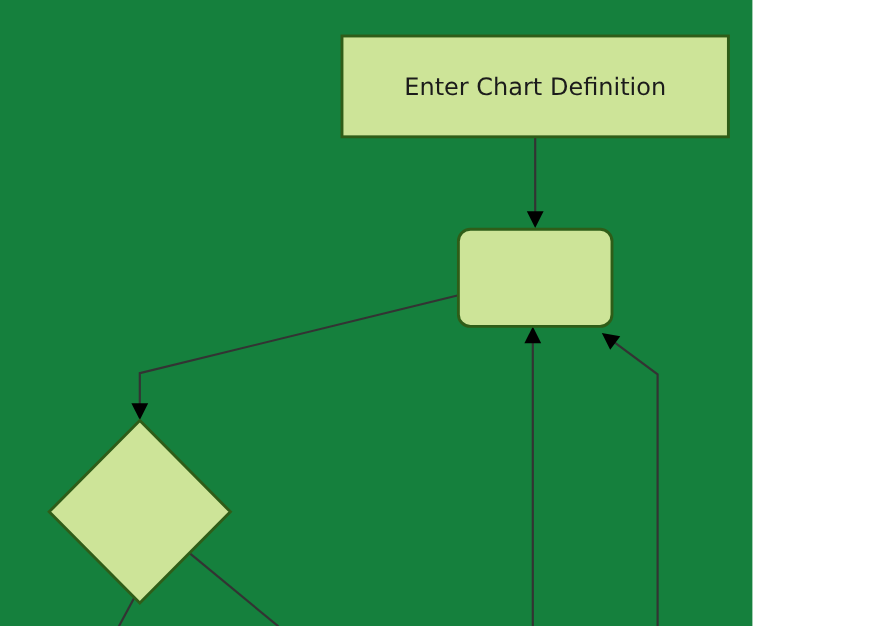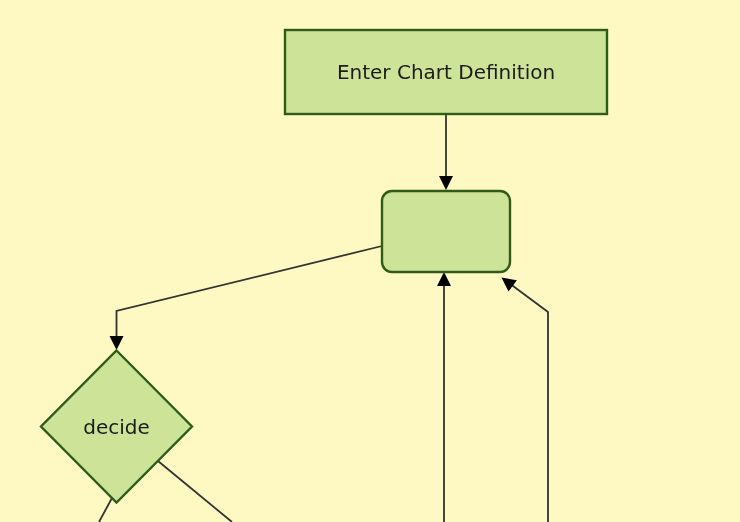--- a/index.html
+++ b/index.html
@@ -4,22 +4,22 @@
 <style>
   html, body { margin: 0; padding: 0; }
   body {
     width: 740px; height: 522px;
     background: #ffffff;
     font-family: "DejaVu Sans", "Liberation Sans", sans-serif;
     overflow: hidden;
   }
   .canvas {
     position: relative;
-    width: 740px; height: 522px;
-    background: #fef9c3;
+    width: 627px; height: 522px;
+    background: #15803d;
   }
   .canvas svg { position: absolute; left: 0; top: 0; }
   .node-shape {
     stroke: #2f5d18;
     stroke-width: 2.4;
   }
   .edge-line {
     stroke: #333333;
     stroke-width: 1.8;
     fill: none;
@@ -65,15 +65,14 @@
     <rect class="node-shape" x="285" y="30" width="322" height="84" fill="#cde498"></rect>
 
     <rect class="node-shape" x="382" y="191" width="128" height="81" rx="10" ry="10" fill="#cde498"></rect>
 
     <polygon class="node-shape" points="116.5,350.5 192,426.5 116.5,502.5 41,426.5" fill="#cde498"></polygon>
   </svg>
 
   <div class="node-label label-enter">Enter Chart Definition</div>
 
 
-  <div class="node-label label-decide">decide</div>
 
 </div>
 
 </body></html>

